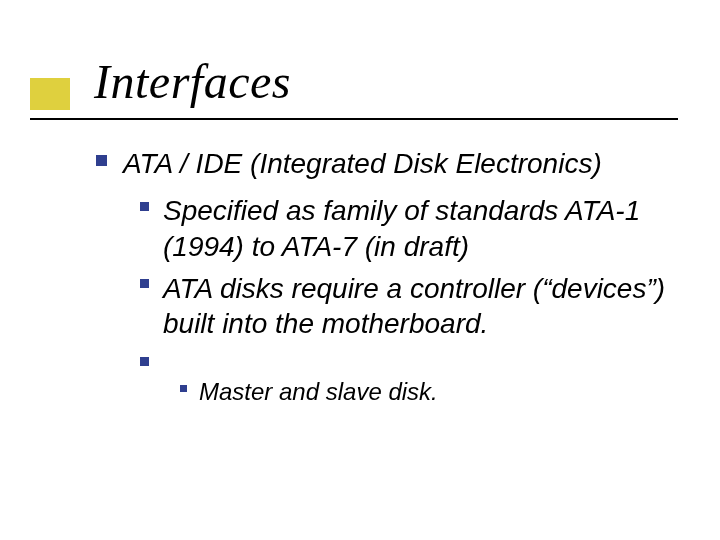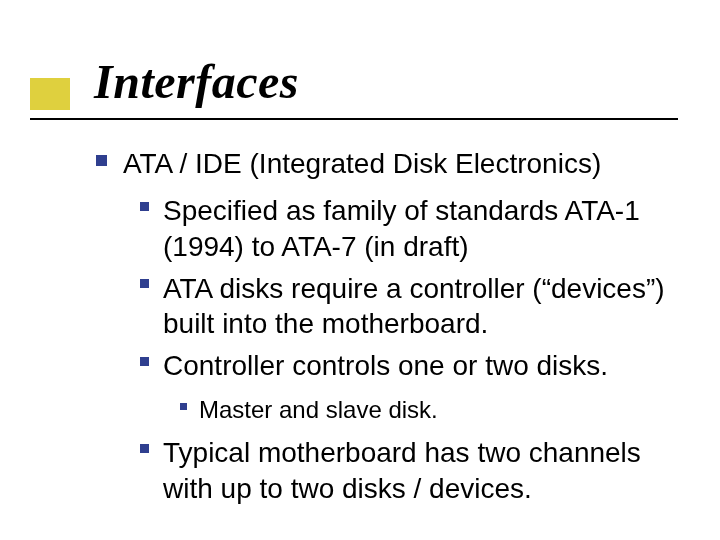--- a/index.html
+++ b/index.html
@@ -26,36 +26,37 @@
     height: 32px;
     background: #dfd03e; 
   }
   .title {
     position: absolute;
     left: 94px;
     top: 54px;
     font-family: "Times New Roman", Times, serif;
     font-size: 48px;
     font-style: italic;
-    font-weight: 700;
+    font-weight: 400;
     letter-spacing: 0.5px;
   }
   .title-underline {
     position: absolute;
     left: 30px;
     top: 118px;
     width: 648px;
     height: 2px;
     background: #000;
   }
   .content {
     position: absolute;
     left: 96px;
     top: 146px;
     right: 36px;
+    font-style: italic;
   }
   .bullet-row {
     display: flex;
     align-items: flex-start;
   }
   .sq {
     flex: 0 0 auto;
     width: 11px;
     height: 11px;
     background: #2f3f8f; 
@@ -115,30 +116,25 @@
       <div class="bullet-row">
         <span class="sq sm"></span>
         <span class="lvl2-text">Specified as family of standards ATA-1 (1994) to ATA-7 (in draft)</span>
       </div>
       <div class="bullet-row gap-sm">
         <span class="sq sm"></span>
         <span class="lvl2-text">ATA disks require a controller (“devices”) built into the motherboard.</span>
       </div>
       <div class="bullet-row gap-sm">
         <span class="sq sm"></span>
-        <span class="lvl2-text">Controller controls one or two disks.</span>
       </div>
 
       <div class="lvl3">
         <div class="bullet-row">
           <span class="sq xs"></span>
           <span class="lvl3-text">Master and slave disk.</span>
         </div>
       </div>
 
-      <div class="bullet-row">
-        <span class="sq sm"></span>
-        <span class="lvl2-text">Typical motherboard has two channels with up to two disks / devices.</span>
-      </div>
     </div>
 
   </div>
 </div>
 
 </body></html>

